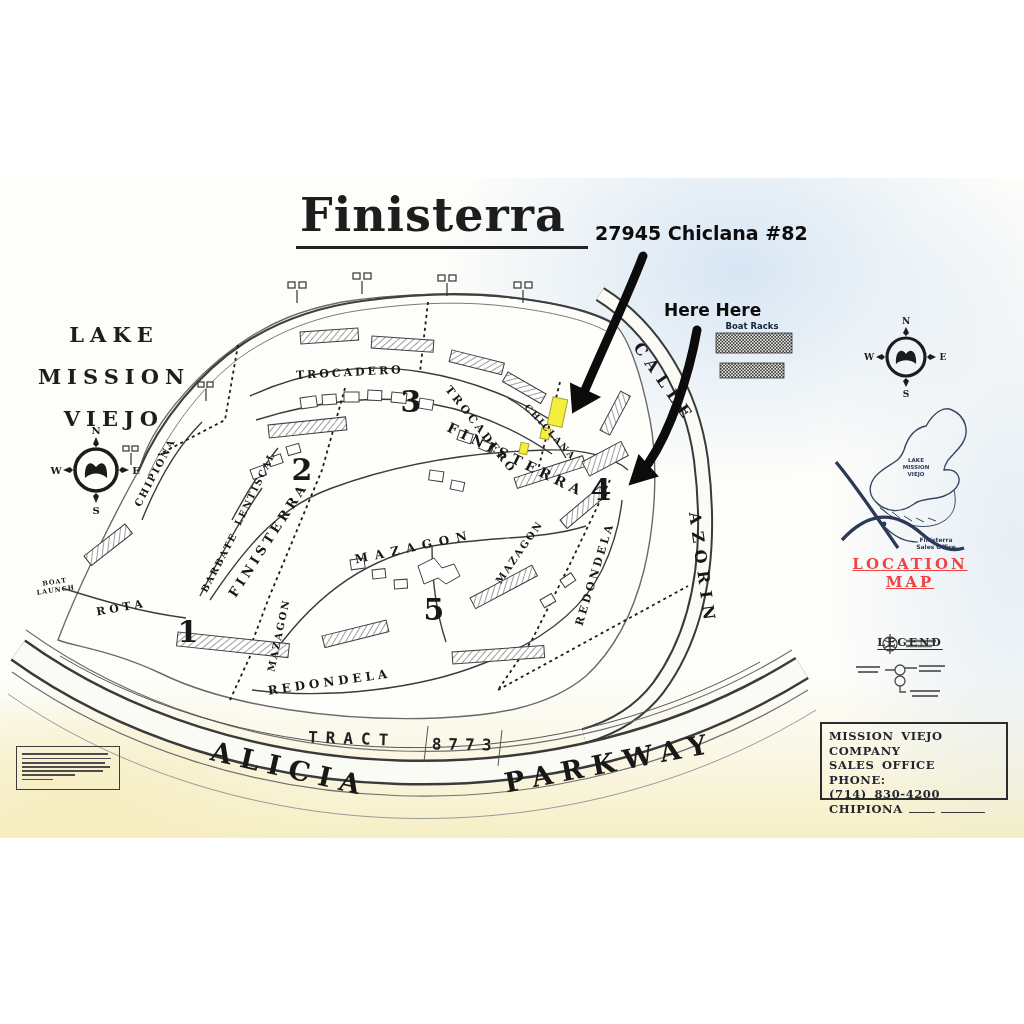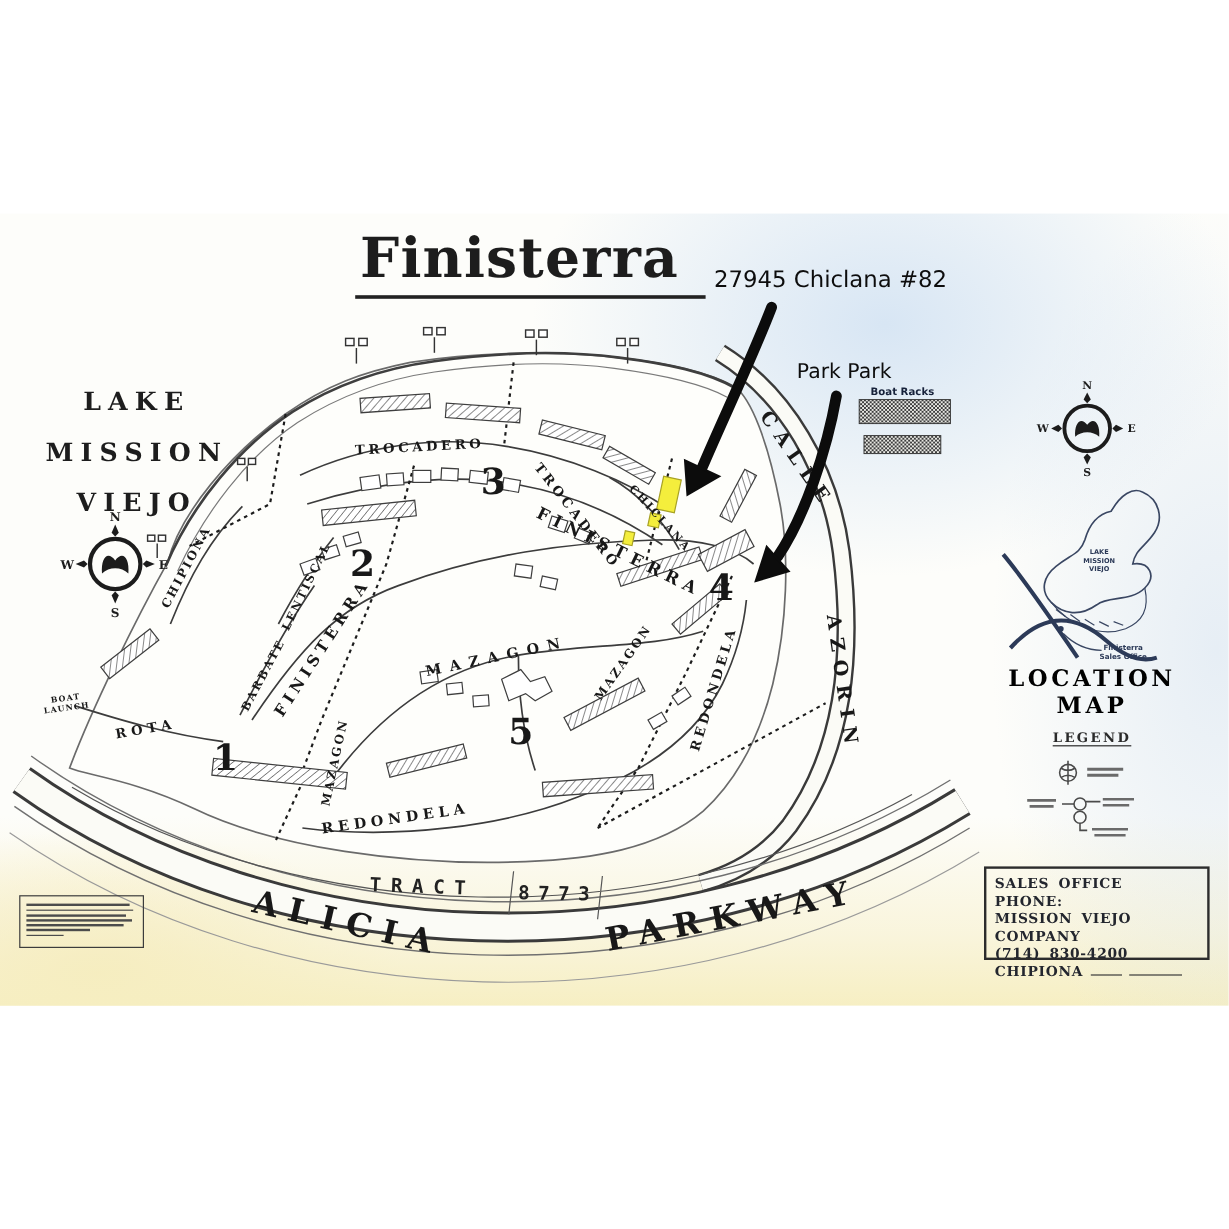--- a/index.html
+++ b/index.html
@@ -10,26 +10,26 @@
     background:
       radial-gradient(ellipse 420px 300px at 72% 14%, rgba(203,222,242,.75), rgba(203,222,242,0) 70%),
       radial-gradient(ellipse 260px 520px at 99% 55%, rgba(208,223,240,.5), rgba(208,223,240,0) 72%),
       linear-gradient(to top, rgba(246,238,192,.95) 0%, rgba(246,238,196,.55) 9%, rgba(246,238,196,0) 24%),
       radial-gradient(ellipse 340px 160px at 8% 96%, rgba(244,233,180,.9), rgba(244,233,180,0) 75%),
       #fdfdfa;}
   svg{position:absolute;left:0;top:0;}
   .abs{position:absolute;}
   #title{left:296px;top:188px;width:290px;text-align:center;font-size:46px;font-weight:800;letter-spacing:1px;}
   #title .ul{border-bottom:3px solid #222;padding:0 22px 4px 4px;}
-  .anno{font-family:"DejaVu Sans", sans-serif;font-weight:400;color:#0d0d0d;}
+  .anno{font-family:"DejaVu Sans", sans-serif;font-weight:700;color:#0d0d0d;}
   #anno-address{left:595px;top:222px;font-size:19px;}
   #anno-park{left:664px;top:300px;font-size:17px;}
   #lake-label{left:24px;top:314px;width:180px;text-align:center;font-size:21px;font-weight:800;letter-spacing:6px;line-height:42px;}
-  #loc-title{left:828px;top:555px;width:164px;text-align:center;font-size:19px;font-weight:800;letter-spacing:3px;word-spacing:8px;color:#000000;}
-  #legend-title{left:858px;top:608px;width:104px;text-align:center;font-size:11px;font-weight:800;letter-spacing:2px;color:#2a2a2a;
+  #loc-title{left:828px;top:555px;width:164px;text-align:center;font-size:15px;font-weight:800;letter-spacing:3px;word-spacing:8px;color:#ef4444;text-decoration:underline;}
+  #legend-title{left:858px;top:636px;width:104px;text-align:center;font-size:11px;font-weight:800;letter-spacing:2px;color:#2a2a2a;
     text-decoration:underline;text-underline-offset:3px;}
   #sales-box{left:820px;top:722px;width:170px;height:64px;border:2px solid #2c2c2c;padding:5px 7px;
     font-size:11.5px;font-weight:800;letter-spacing:.6px;line-height:14.5px;color:#23262e;word-spacing:3px;}
   #sales-box .blank{display:inline-block;border-bottom:1.5px solid #3a3a3a;height:9px;margin-left:6px;}
   #disclaimer{left:16px;top:746px;width:104px;height:44px;border:1.5px solid #3c3c3c;padding:4px 5px;box-sizing:border-box;}
   #disclaimer .ln{height:1.8px;background:#4c4c4c;margin:2.4px 0;}
 </style>
 </head>
 <body>
 
@@ -282,34 +282,34 @@
         <path d="M856,667 h24 M858,672 h20 M919,666 h26 M919,671 h22 M910,691 h30 M912,696 h26"></path>
       </g>
     </g>
   </svg>
 
   <div id="title" class="abs">
     <span class="ul">Finisterra</span>
   </div>
 
   <div id="anno-address" class="abs anno">27945 Chiclana #82</div>
-  <div id="anno-park" class="abs anno">Park Park</div>
+  <div id="anno-park" class="abs anno">Here Here</div>
 
   <div id="lake-label" class="abs">
     <div>LAKE</div>
     <div>MISSION</div>
     <div>VIEJO</div>
   </div>
 
   <div id="loc-title" class="abs">LOCATION MAP</div>
   <div id="legend-title" class="abs">LEGEND</div>
 
   <div id="sales-box" class="abs">
+    <div>MISSION VIEJO COMPANY</div>
     <div>SALES OFFICE PHONE:</div>
-    <div>MISSION VIEJO COMPANY</div>
     <div>(714) 830-4200</div>
     <div>
       <span>CHIPIONA</span><span class="blank" style="width:26px"></span><span class="blank" style="width:44px"></span>
     </div>
   </div>
 
   <div id="disclaimer" class="abs">
     <div class="ln" style="width:94%"></div>
     <div class="ln" style="width:97%"></div>
     <div class="ln" style="width:90%"></div>

